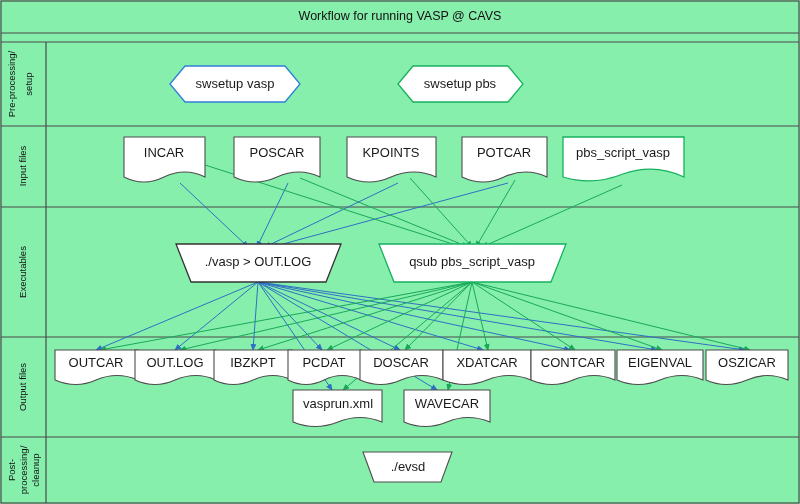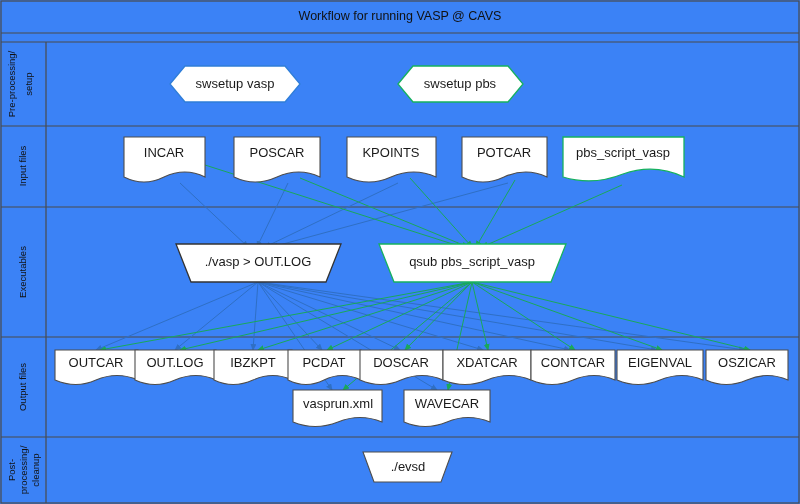--- a/index.html
+++ b/index.html
@@ -4,21 +4,21 @@
 <style>
   html, body {
     margin: 0;
     padding: 0;
     background: #ffffff;
   }
   #page {
     position: relative;
     width: 800px;
     height: 504px;
-    background: #3b82f6;
+    background: #86efac;
     font-family: "Liberation Sans", sans-serif;
     overflow: hidden;
   }
   #diagram {
     display: block;
     width: 800px;
     height: 504px;
   }
   .node-text {
     font-family: "Liberation Sans", sans-serif;

